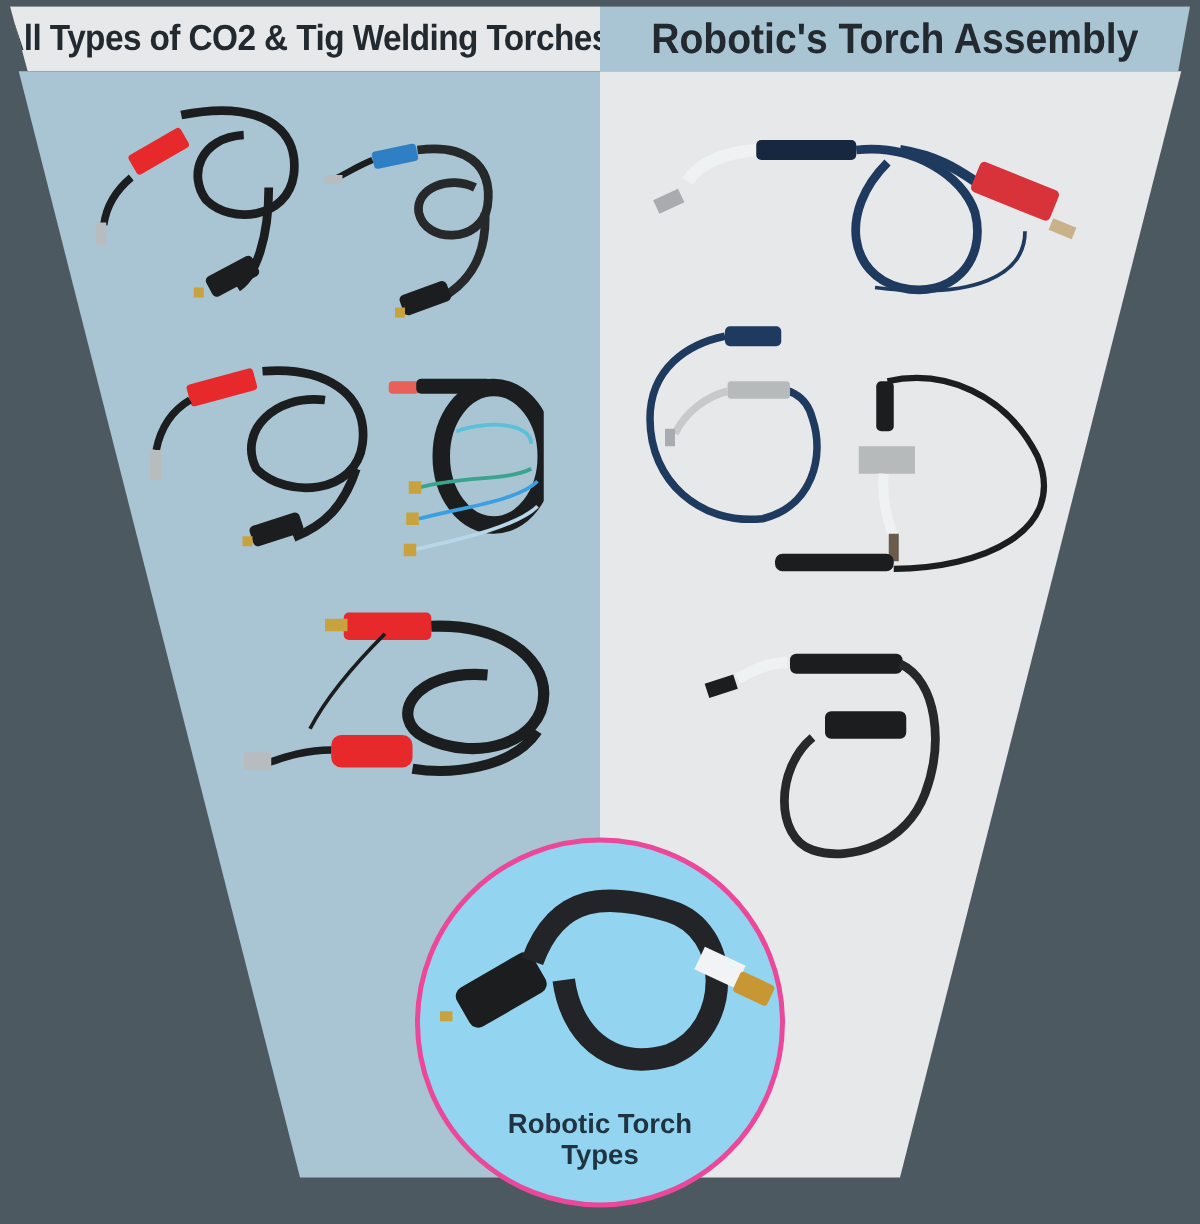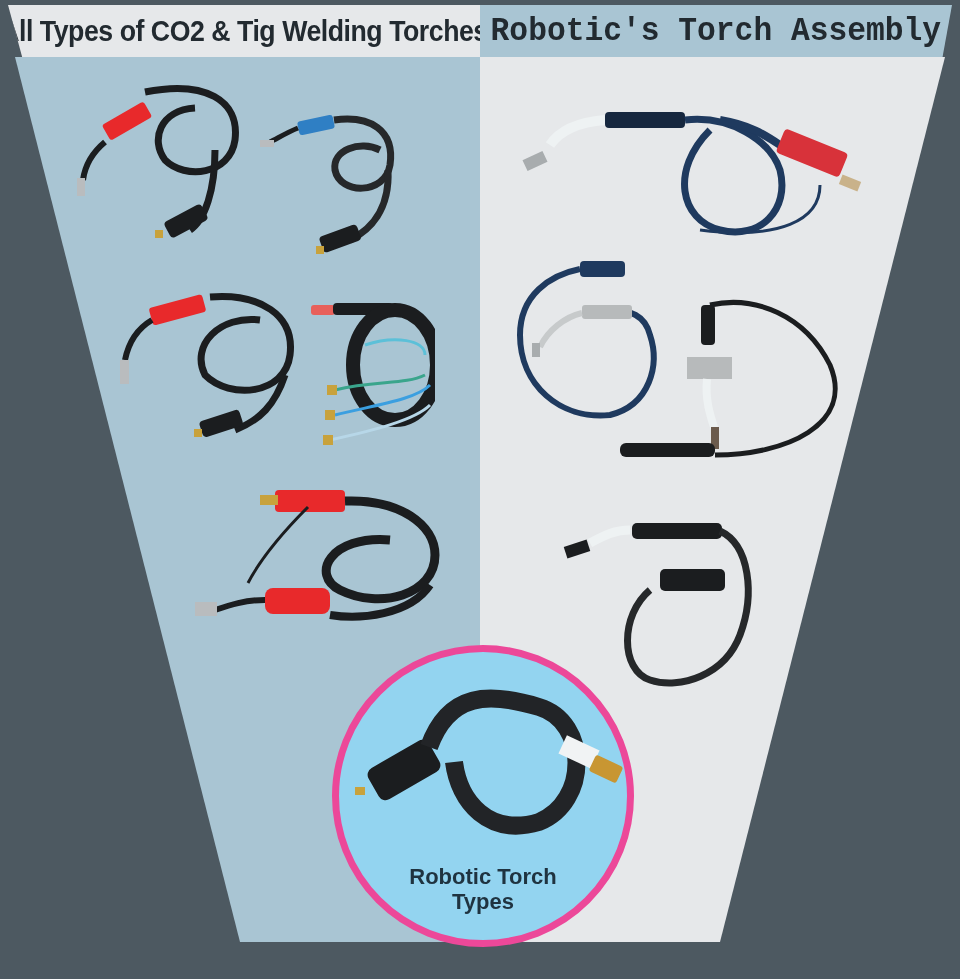--- a/index.html
+++ b/index.html
@@ -1,22 +1,22 @@
 <!DOCTYPE html>
 <html><head>
 <meta charset="utf-8">
 <style>
   html,body{margin:0;padding:0;}
   body{width:960px;height:979px;background:#4d5961;position:relative;overflow:hidden;font-family:"Liberation Sans",sans-serif;}
   .stage{position:absolute;left:0;top:0;width:960px;height:979px;}
   .hdr{position:absolute;top:5px;height:52px;display:flex;align-items:center;justify-content:center;font-weight:bold;color:#222a30;white-space:nowrap;}
   .hdr-left{left:8px;width:472px;background:#e6e8ea;font-size:29px;letter-spacing:-0.5px;clip-path:polygon(0 0,100% 0,100% 100%,3% 100%);}
-  .hdr-right{left:480px;width:472px;background:#a9c5d3;font-size:34px;clip-path:polygon(0 0,100% 0,98% 100%,0 100%);font-family:Liberation Mono, monospace;}
+  .hdr-right{left:480px;width:472px;background:#a9c5d3;font-size:34px;clip-path:polygon(0 0,100% 0,98% 100%,0 100%);}
   .hdr span{transform:scaleX(0.92);display:inline-block;}
-  .circle{position:absolute;left:332px;top:645px;width:288px;height:288px;border-radius:50%;background:#93d4f0;border:7px solid #ec4899;overflow:hidden;}
+  .circle{position:absolute;left:332px;top:670px;width:288px;height:288px;border-radius:50%;background:#93d4f0;border:4px solid #ec4899;overflow:hidden;}
   .circle-label{position:absolute;left:0;right:0;top:212px;text-align:center;font-weight:bold;font-size:22px;line-height:25px;color:#1f3340;}
   .product{position:absolute;}
 </style>
 </head>
 <body>
 
 <div class="stage">
   <svg width="960" height="979" style="position:absolute;left:0;top:0">
     <polygon points="15,57 480,57 480,942 240,942" fill="#a9c5d3"></polygon>
     <polygon points="480,57 945,57 720,942 480,942" fill="#e6e8ea"></polygon>

